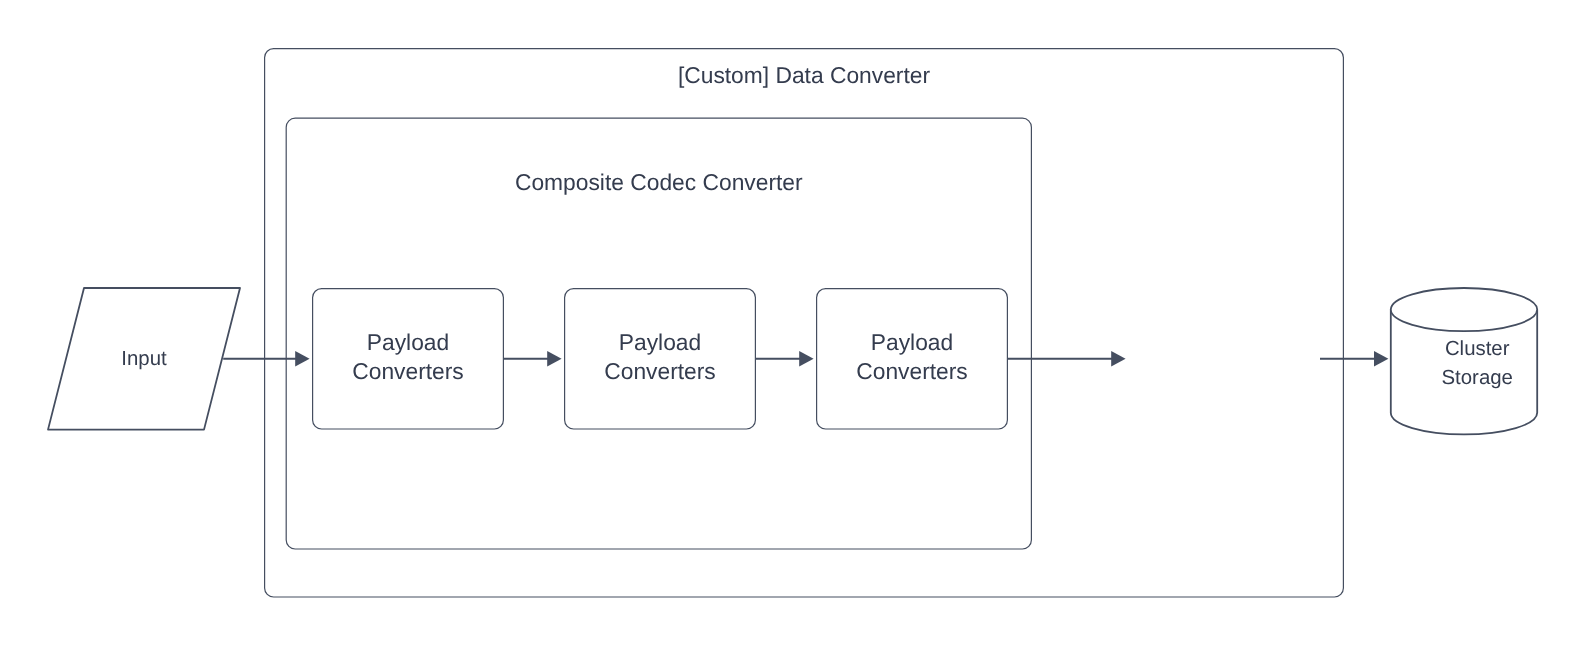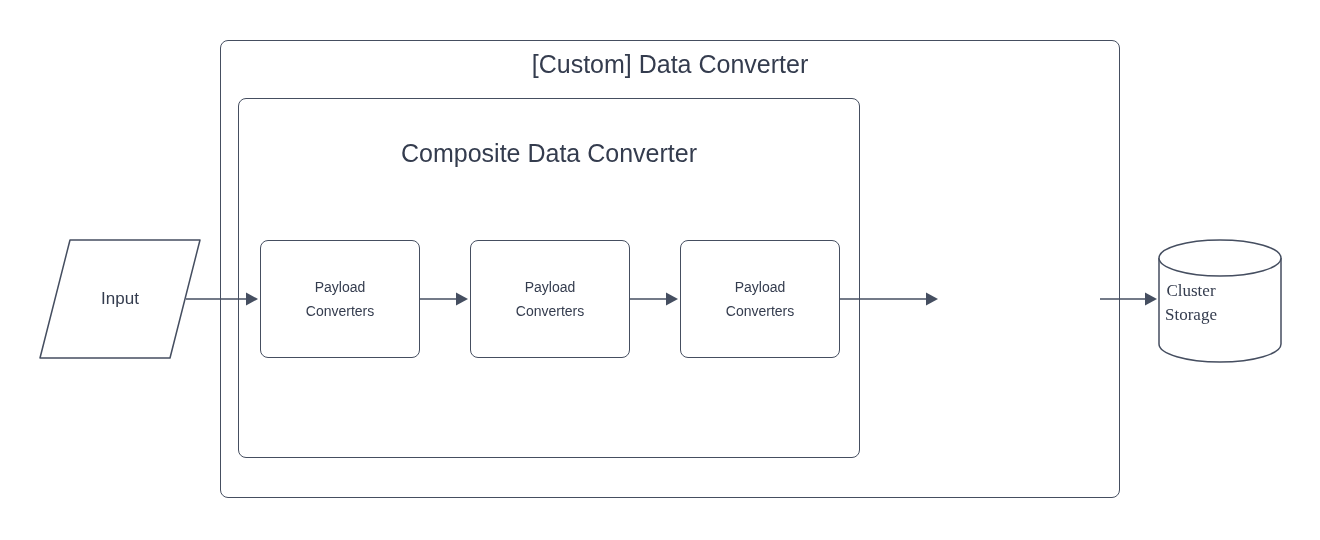--- a/index.html
+++ b/index.html
@@ -45,34 +45,34 @@
     border: 1.5px solid var(--stroke);
     border-radius: 8px;
     background: transparent;
   }
   .group-outer { left: 220px; top: 40px; width: 900px; height: 458px; }
   .group-inner { left: 238px; top: 98px; width: 622px; height: 360px; }
   .group-title {
     position: absolute;
     left: 0; right: 0;
     text-align: center;
-    font-size: 25px;
+    font-size: 19px;
     line-height: 24px;
     color: var(--text);
     white-space: nowrap;
   }
   .group-outer .group-title { top: 11px; }
   .group-inner .group-title { top: 42px; }
   .node {
     position: absolute;
     display: flex;
     align-items: center;
     justify-content: center;
     text-align: center;
-    font-size: 14px;
+    font-size: 19px;
     line-height: 24px;
     color: var(--text);
   }
   .rect-node {
     border: 1.5px solid var(--stroke);
     border-radius: 8px;
     background: var(--bg);
   }
   .pc-node { top: 240px; width: 160px; height: 118px; }
   .pc-1 { left: 260px; }
@@ -94,21 +94,21 @@
     position: absolute;
     display: flex;
     align-items: center;
     justify-content: center;
     text-align: center;
     font-size: 17px;
     line-height: 24px;
     color: var(--text);
   }
   .input-label { left: 40px; top: 240px; width: 160px; height: 118px; }
-  .storage-label { left: 1119px; top: 244px; width: 144px; height: 118px; font-family: Liberation Serif, serif; }
+  .storage-label { left: 1159px; top: 244px; width: 144px; height: 118px; }
   .storage-label .node-label { width: 90px; }
 </style>
 </head>
 <body>
 
 <div class="canvas">
 
   <svg class="layer" viewBox="0 0 1320 540" xmlns="http://www.w3.org/2000/svg">
 
     <polygon class="shape" points="70,240 200,240 170,358 40,358"></polygon>
@@ -130,21 +130,21 @@
 
     <line class="edge" x1="1100" y1="299" x2="1146" y2="299"></line>
     <polygon class="head" points="1145,292.5 1157,299 1145,305.5"></polygon>
   </svg>
 
   <div class="group group-outer">
     <div class="group-title">[Custom] Data Converter</div>
   </div>
 
   <div class="group group-inner">
-    <div class="group-title">Composite Data Converter</div>
+    <div class="group-title">Composite Codec Converter</div>
   </div>
 
   <div class="node rect-node pc-node pc-1">
     <div class="node-label">Payload Converters</div>
   </div>
   <div class="node rect-node pc-node pc-2">
     <div class="node-label">Payload Converters</div>
   </div>
   <div class="node rect-node pc-node pc-3">
     <div class="node-label">Payload Converters</div>

